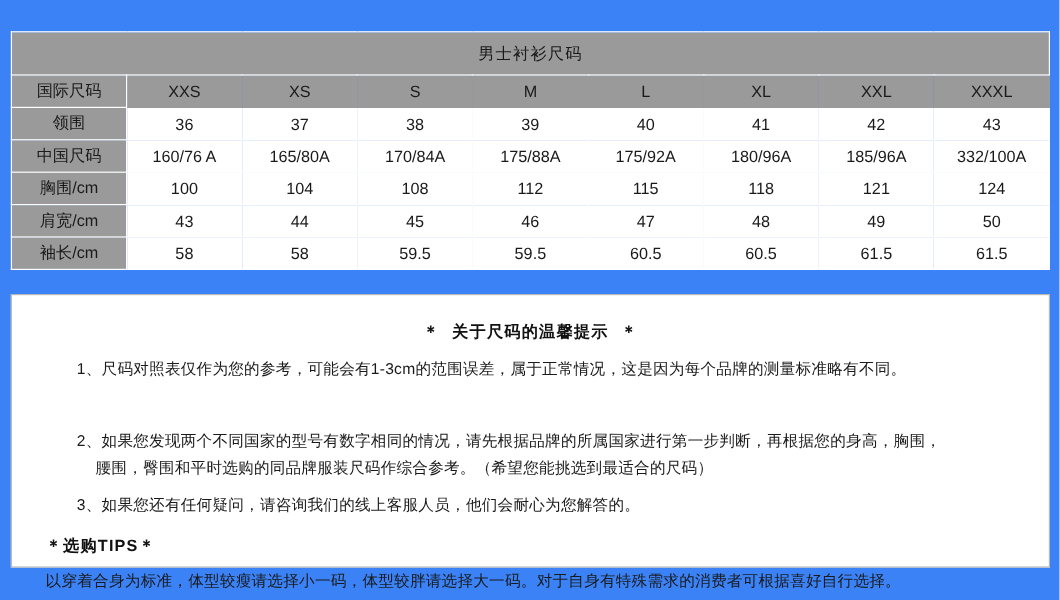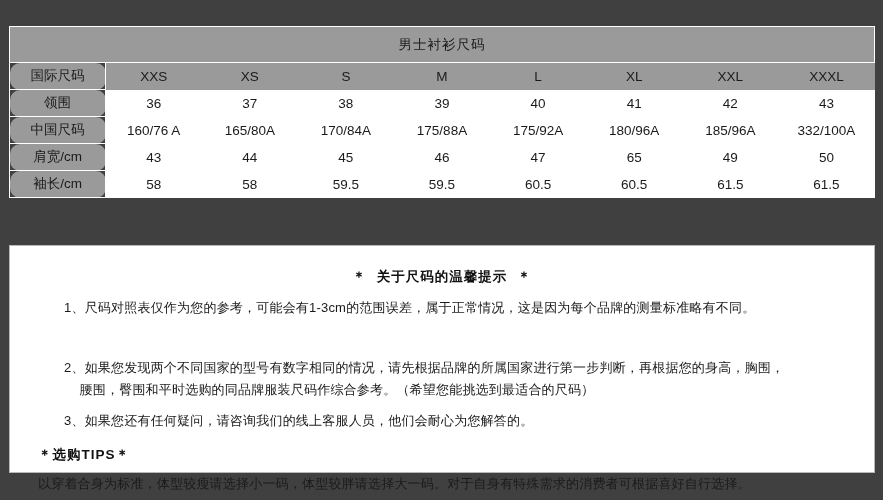--- a/index.html
+++ b/index.html
@@ -5,21 +5,21 @@
   * { box-sizing: border-box; }
   html, body {
     margin: 0; padding: 0;
     width: 883px; height: 500px;
     background: #ffffff;
     font-family: "Liberation Sans", sans-serif;
   }
   .page {
     position: relative;
     width: 883px; height: 500px;
-    background: #404040;
+    background: #3b82f6;
     overflow: hidden;
   }
 
   
   .size-table-wrap {
     position: absolute;
     left: 9px; top: 26px;
     width: 866px;
   }
   table.size-table {
@@ -52,21 +52,20 @@
     height: 27px;
     font-size: 13.5px;
   }
   .row-head {
     background: #9a9a9a;
     color: #ffffff;
     font-weight: bold;
     width: 96px;
     height: 27px;
     font-size: 13.5px;
-    border-radius: 10px;
   }
   .data-cell {
     background: #ffffff;
     height: 27px;
     border: 1px solid #cccccc;
     margin-left: 16px;
   }
   .head-row .head-cell { border: 1px solid #9a9a9a; }
   .row-head { border: 1px solid #9a9a9a; }
 
@@ -154,29 +153,40 @@
           <td class="data-cell">160/76 A</td>
           <td class="data-cell">165/80A</td>
           <td class="data-cell">170/84A</td>
           <td class="data-cell">175/88A</td>
           <td class="data-cell">175/92A</td>
           <td class="data-cell">180/96A</td>
           <td class="data-cell">185/96A</td>
           <td class="data-cell">332/100A</td>
         </tr>
 
+        <tr>
+          <td class="row-head">胸围/cm</td>
+          <td class="data-cell">100</td>
+          <td class="data-cell">104</td>
+          <td class="data-cell">108</td>
+          <td class="data-cell">112</td>
+          <td class="data-cell">115</td>
+          <td class="data-cell">118</td>
+          <td class="data-cell">121</td>
+          <td class="data-cell">124</td>
+        </tr>
 
         <tr>
           <td class="row-head">肩宽/cm</td>
           <td class="data-cell">43</td>
           <td class="data-cell">44</td>
           <td class="data-cell">45</td>
           <td class="data-cell">46</td>
           <td class="data-cell">47</td>
-          <td class="data-cell">65</td>
+          <td class="data-cell">48</td>
           <td class="data-cell">49</td>
           <td class="data-cell">50</td>
         </tr>
 
         <tr>
           <td class="row-head">袖长/cm</td>
           <td class="data-cell">58</td>
           <td class="data-cell">58</td>
           <td class="data-cell">59.5</td>
           <td class="data-cell">59.5</td>

